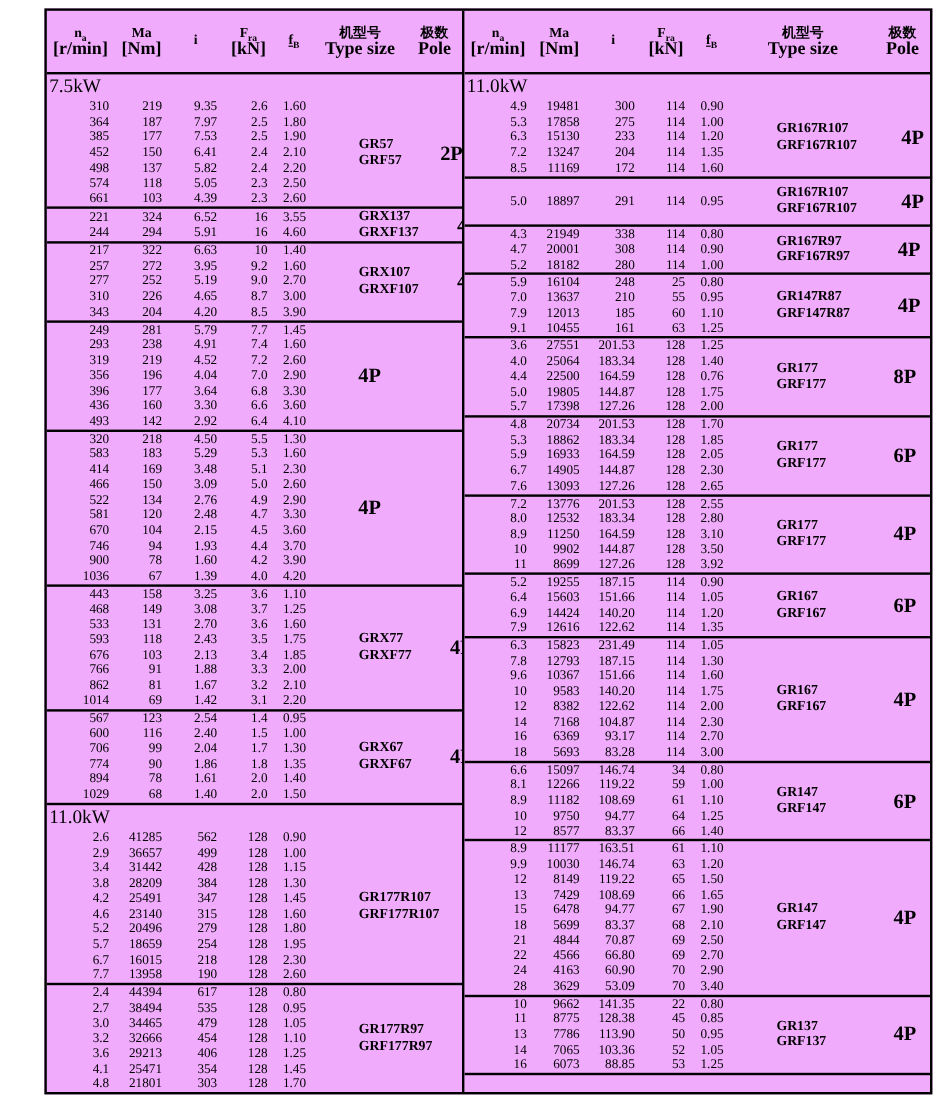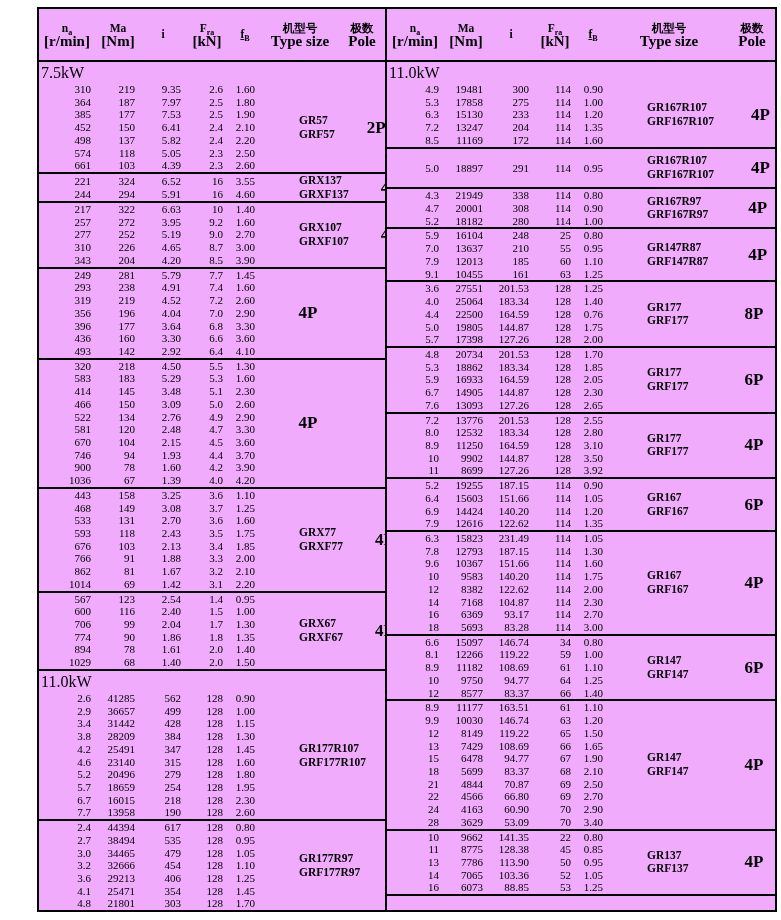--- a/index.html
+++ b/index.html
@@ -251,21 +251,21 @@
             </div>
             <div class="row">
               <span class="cell c0">583</span>
               <span class="cell c1">183</span>
               <span class="cell c2">5.29</span>
               <span class="cell c3">5.3</span>
               <span class="cell c4">1.60</span>
             </div>
             <div class="row">
               <span class="cell c0">414</span>
-              <span class="cell c1">145</span>
+              <span class="cell c1">169</span>
               <span class="cell c2">3.48</span>
               <span class="cell c3">5.1</span>
               <span class="cell c4">2.30</span>
             </div>
             <div class="row">
               <span class="cell c0">466</span>
               <span class="cell c1">150</span>
               <span class="cell c2">3.09</span>
               <span class="cell c3">5.0</span>
               <span class="cell c4">2.60</span>

